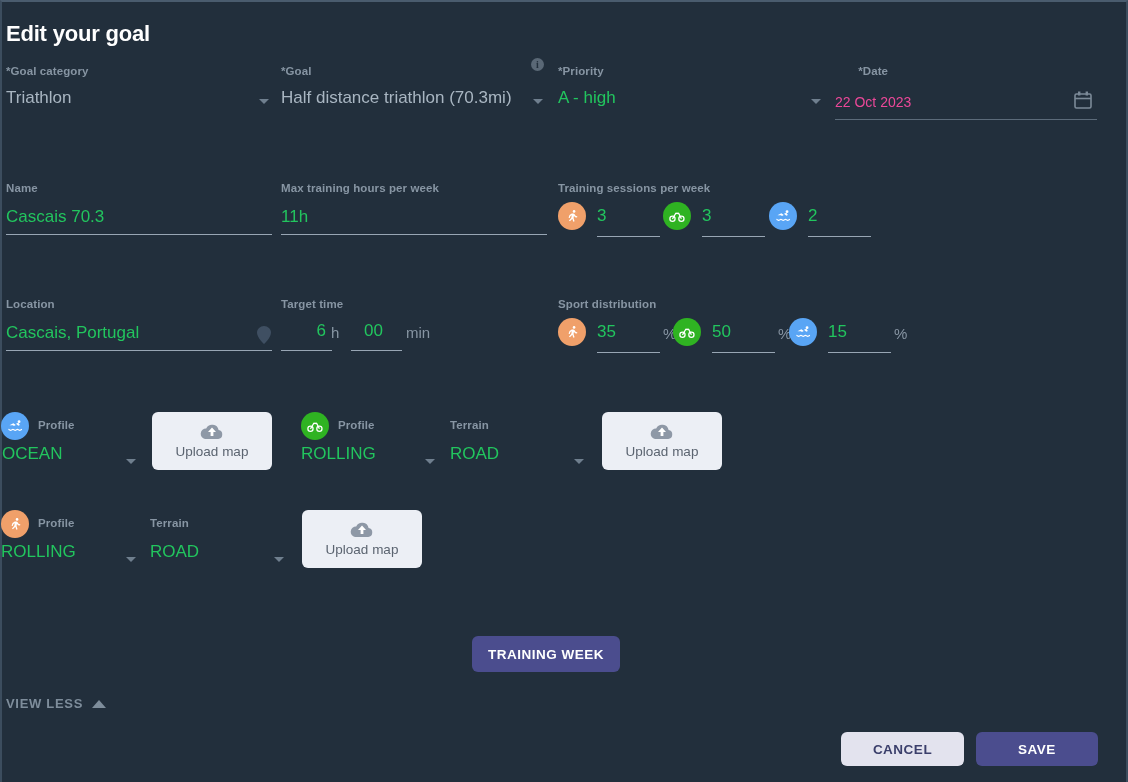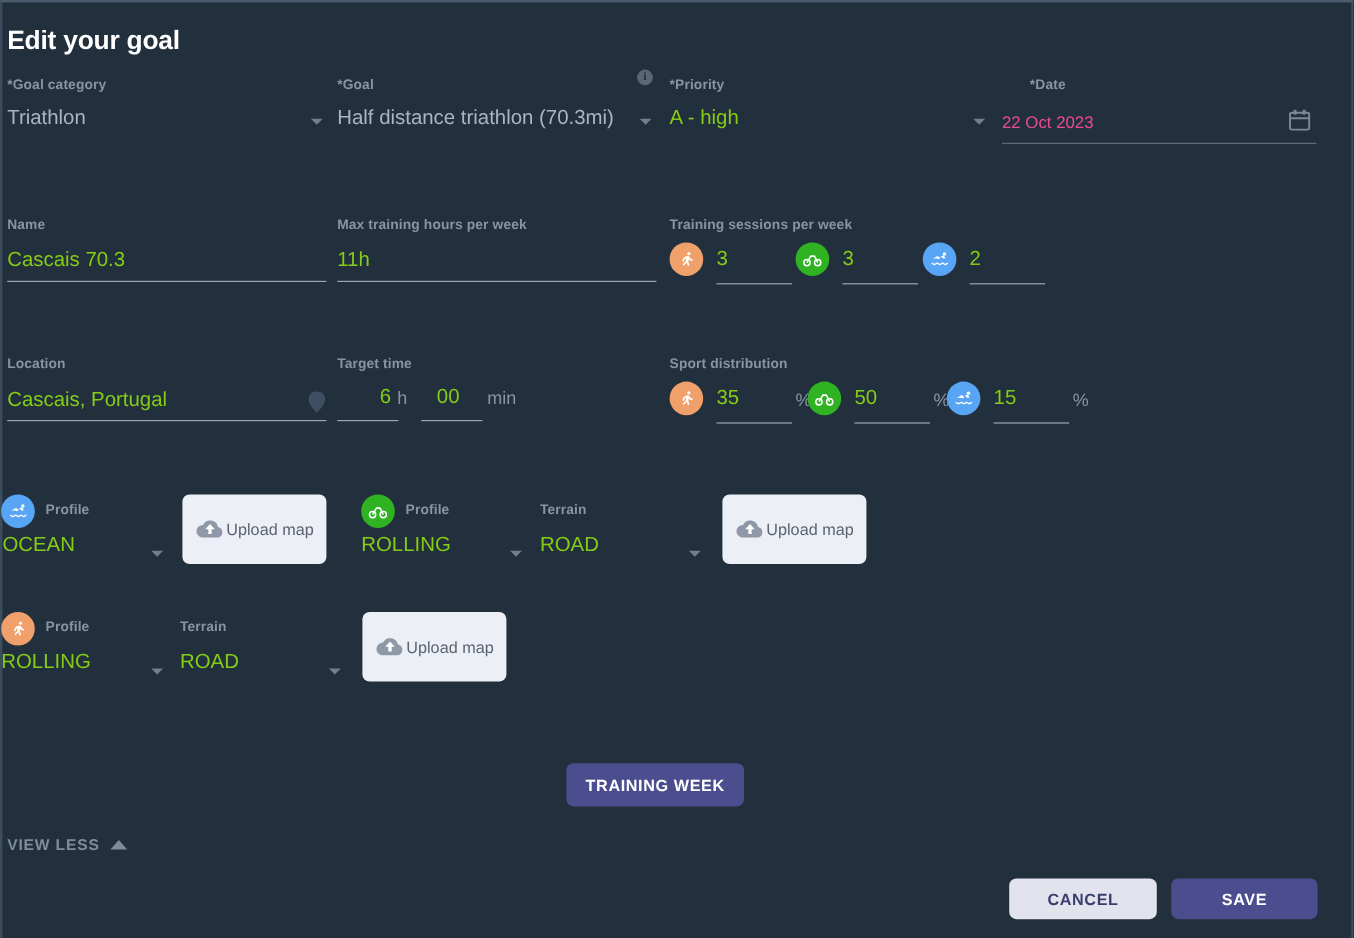--- a/index.html
+++ b/index.html
@@ -29,21 +29,21 @@
   .fld { position: absolute; }
   .lbl {
     font-size: 11.5px;
     font-weight: bold;
     color: #8795a3;
     letter-spacing: 0.1px;
     white-space: nowrap;
   }
   .val {
     font-size: 17px;
-    color: #84cc16;
+    color: #22c55e;
     white-space: nowrap;
     line-height: 22px;
   }
   .val.muted { color: #a9b6c2; }
   .val.bold { font-weight: normal; font-size: 14px; color: #ec4899; }
   .underline {
     border-bottom: 1px solid #5c6b7a;
     height: 1px;
     position: absolute;
   }
@@ -80,21 +80,21 @@
     position: absolute;
     font-size: 15px;
     color: #8795a3;
   }
 
   .upload {
     position: absolute;
     background: #eceff5;
     border-radius: 6px;
     display: flex;
-    flex-direction: row;
+    flex-direction: column;
     align-items: center;
     justify-content: center;
     gap: 2px;
   }
   .upload .uptxt {
     font-size: 13.5px;
     color: #5b6470;
   }
 
   .btn {

